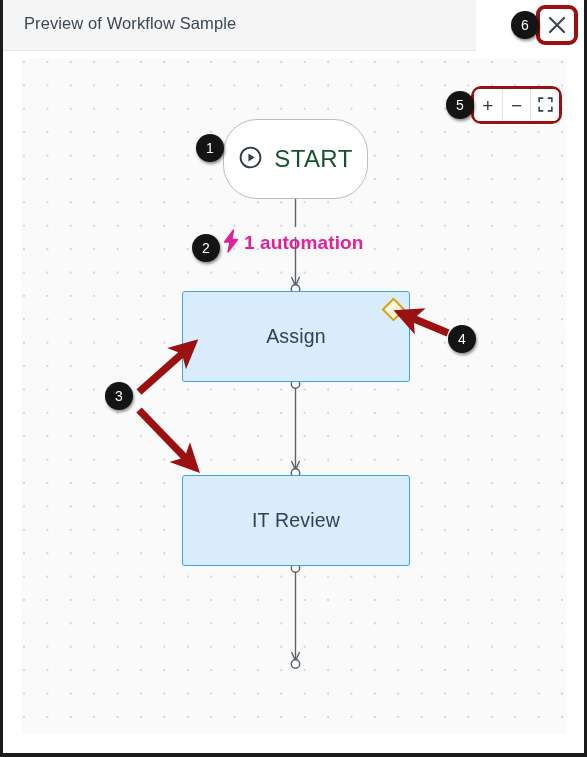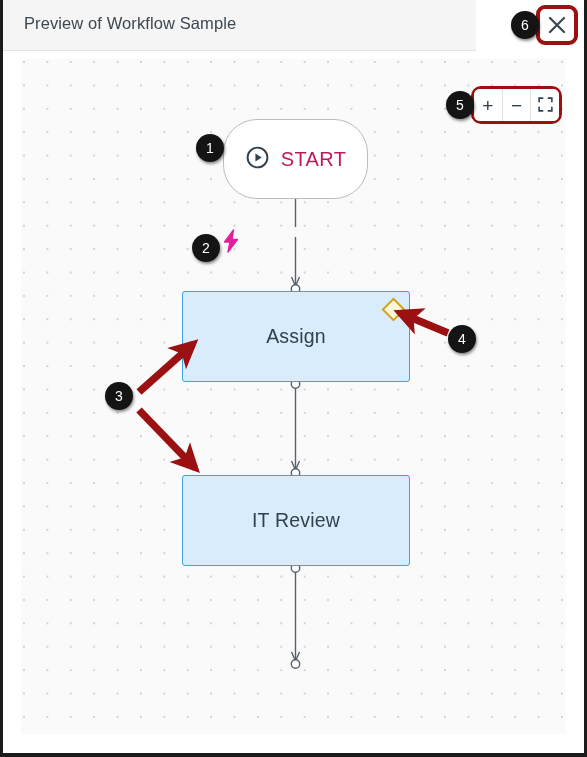--- a/index.html
+++ b/index.html
@@ -145,22 +145,22 @@
     background: #ffffff;
     border: 1px solid #b9bcc2;
     border-radius: 34px;
   }
   .terminal-inner {
     display: flex;
     align-items: center;
     gap: 11px;
   }
   .terminal-label {
-    font-size: 20px;
-    color: #be185d;
+    font-size: 24px;
+    color: #14532d;
     letter-spacing: .4px;
   }
   .task-node {
     background: #d9ecfb;
     border: 1.6px solid #3da0e8;
     border-radius: 3px;
   }
   .task-label {
     font-size: 19.5px;
     color: #33414d;
@@ -289,20 +289,21 @@
         <span class="terminal-label">START</span>
       </div>
     </div>
 
     <div id="automation-label">
       <span>
         <svg width="20" height="24" viewBox="0 0 20 24" aria-hidden="true">
           <path d="M12.5 1 L3.5 13 L9 13 L7 23 L16.5 10.5 L11 10.5 Z" fill="#e0219b" stroke="#e0219b" stroke-width="1.4" stroke-linejoin="round"></path>
         </svg>
       </span>
+      <span id="automation-text">1 automation</span>
     </div>
 
     <div class="node task-node" id="node-assign">
       <span class="task-label">Assign</span>
       <span id="assign-diamond"></span>
     </div>
 
     <div class="node task-node" id="node-review">
       <span class="task-label">IT Review</span>
     </div>

